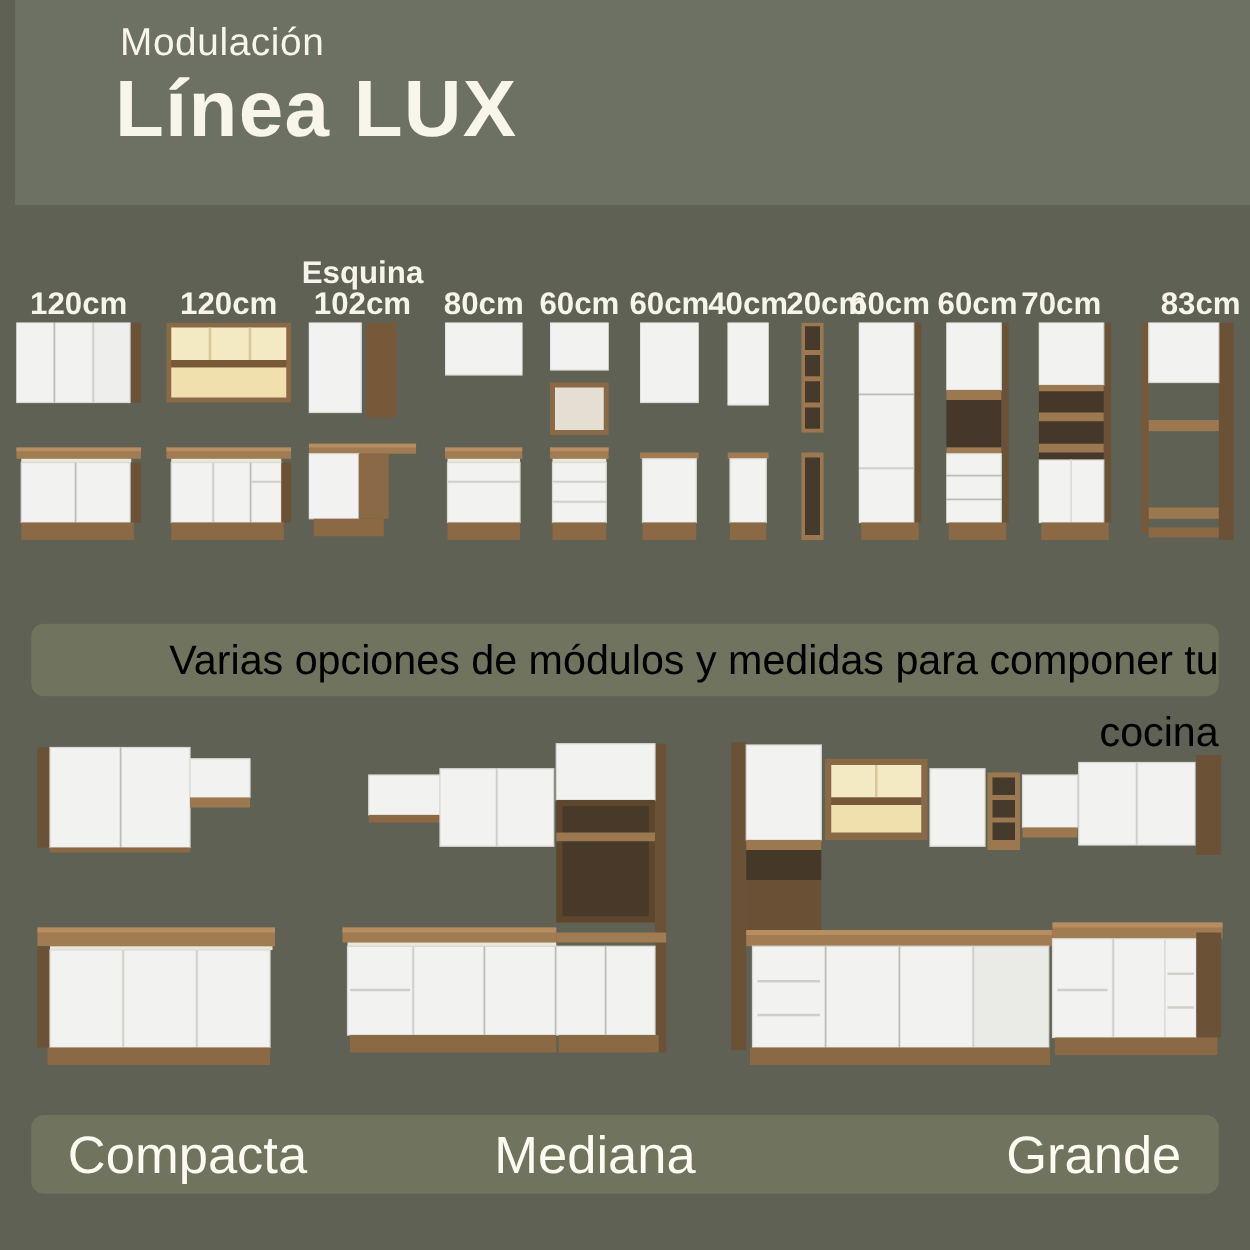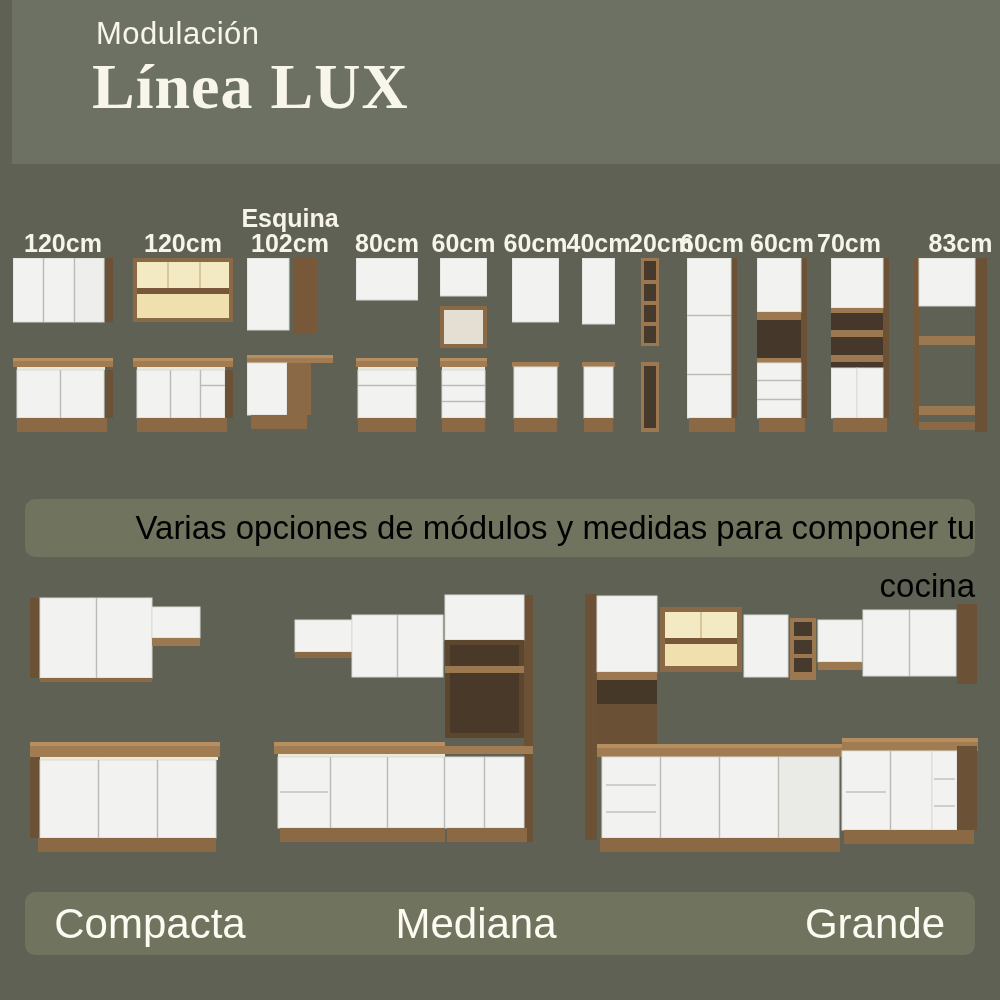--- a/index.html
+++ b/index.html
@@ -3,21 +3,21 @@
 <meta charset="utf-8">
 <style>
   html,body{margin:0;padding:0;}
   body{
     width:1000px;height:1000px;position:relative;overflow:hidden;
     background:var(--body-bg,#5e6153);
     font-family:"Liberation Sans",sans-serif;
   }
   .header{position:absolute;left:12px;top:0;width:1000px;height:164px;background:var(--header-bg,#6d7164);}
   .eyebrow{position:absolute;left:84px;top:16px;font-size:31px;font-weight:400;color:var(--cream,#f8f5ea);letter-spacing:.5px;}
-  .title{position:absolute;left:80px;top:50px;font-family:Liberation Serif, serif;font-weight:700;font-size:64px;color:var(--cream,#f8f5ea);letter-spacing:1px;}
+  .title{position:absolute;left:80px;top:50px;font-family:Liberation Sans, sans-serif;font-weight:700;font-size:64px;color:var(--cream,#f8f5ea);letter-spacing:1px;}
   .mod-col{position:absolute;top:200px;height:232px;}
   .mod-label{position:absolute;bottom:176px;left:-28px;right:-28px;text-align:center;color:#f6f4eb;font-size:25px;font-weight:700;line-height:25px;}
   .mod-label span{display:block;}
   .cab{position:absolute;top:58px;left:0;}
   .band{position:absolute;left:25px;width:950px;background:var(--band-bg,#70745f);border-radius:10px;}
   .band1{top:499px;height:58px;}
   .band2{top:892px;height:63px;}
   .band1 .band-text{display:block;text-align:right;line-height:58px;font-size:33px;color:#000000;margin-left:23px;}
   .kitchen{position:absolute;}
   .klabel{position:absolute;top:892px;height:63px;width:200px;text-align:center;line-height:63px;font-size:42px;color:#fdfbf1;}

